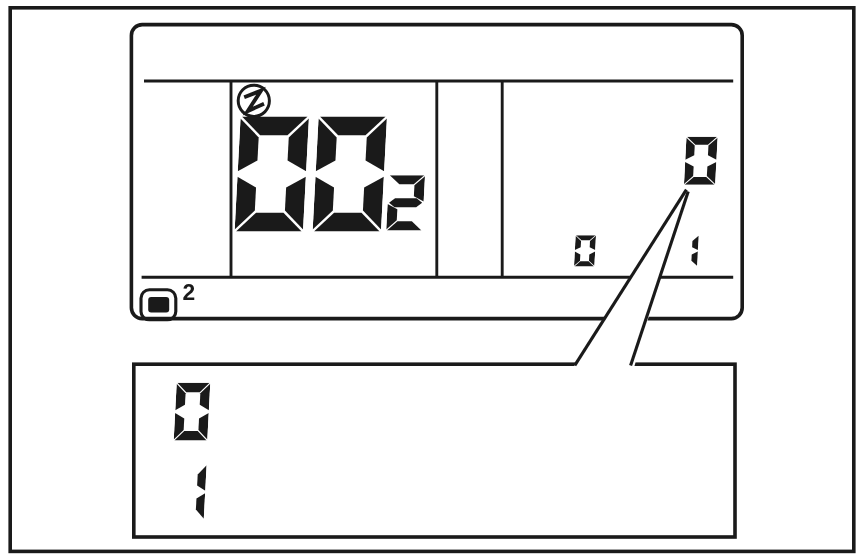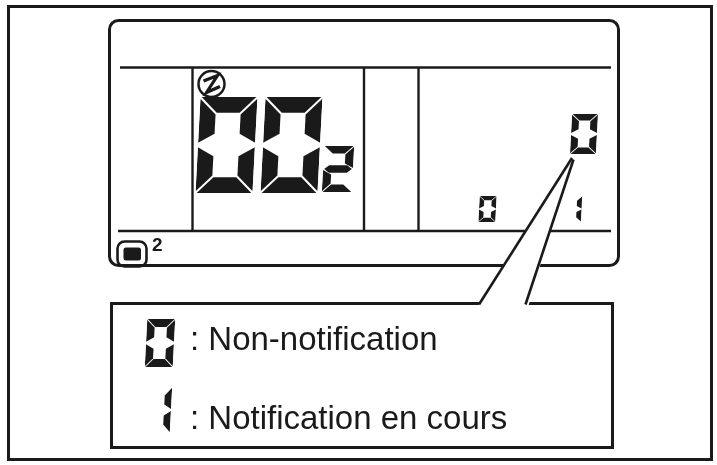--- a/index.html
+++ b/index.html
@@ -113,23 +113,21 @@
   <div class="seg7" style="left:146px;top:319px;width:28px;height:48px">
       <svg viewBox="0 0 100 170" preserveAspectRatio="none" style="display:block;width:100%;height:100%" fill="#1a1a1a">
         <polygon points="2,0 98,0 70,28 30,28"></polygon>
         <polygon points="100,3 100,81 72,65 72,31"></polygon>
         <polygon points="100,89 100,167 72,139 72,105"></polygon>
         <polygon points="2,170 98,170 70,142 30,142"></polygon>
         <polygon points="0,89 28,105 28,139 0,167"></polygon>
         <polygon points="0,3 28,31 28,65 0,81"></polygon>
       </svg>
     </div>
-  <div class="legend-text" style="left:190px;top:321px">: Non-notification</div>
 
   <div class="seg7" style="left:146px;top:387px;width:25px;height:46px">
       <svg viewBox="0 0 100 170" preserveAspectRatio="none" style="display:block;width:100%;height:100%" fill="#1a1a1a">
         <polygon points="100,3 100,81 72,65 72,31"></polygon>
         <polygon points="100,89 100,167 72,139 72,105"></polygon>
       </svg>
     </div>
-  <div class="legend-text" style="left:190px;top:400px">: Notification en cours</div>
 
 </div>
 
 </body></html>

